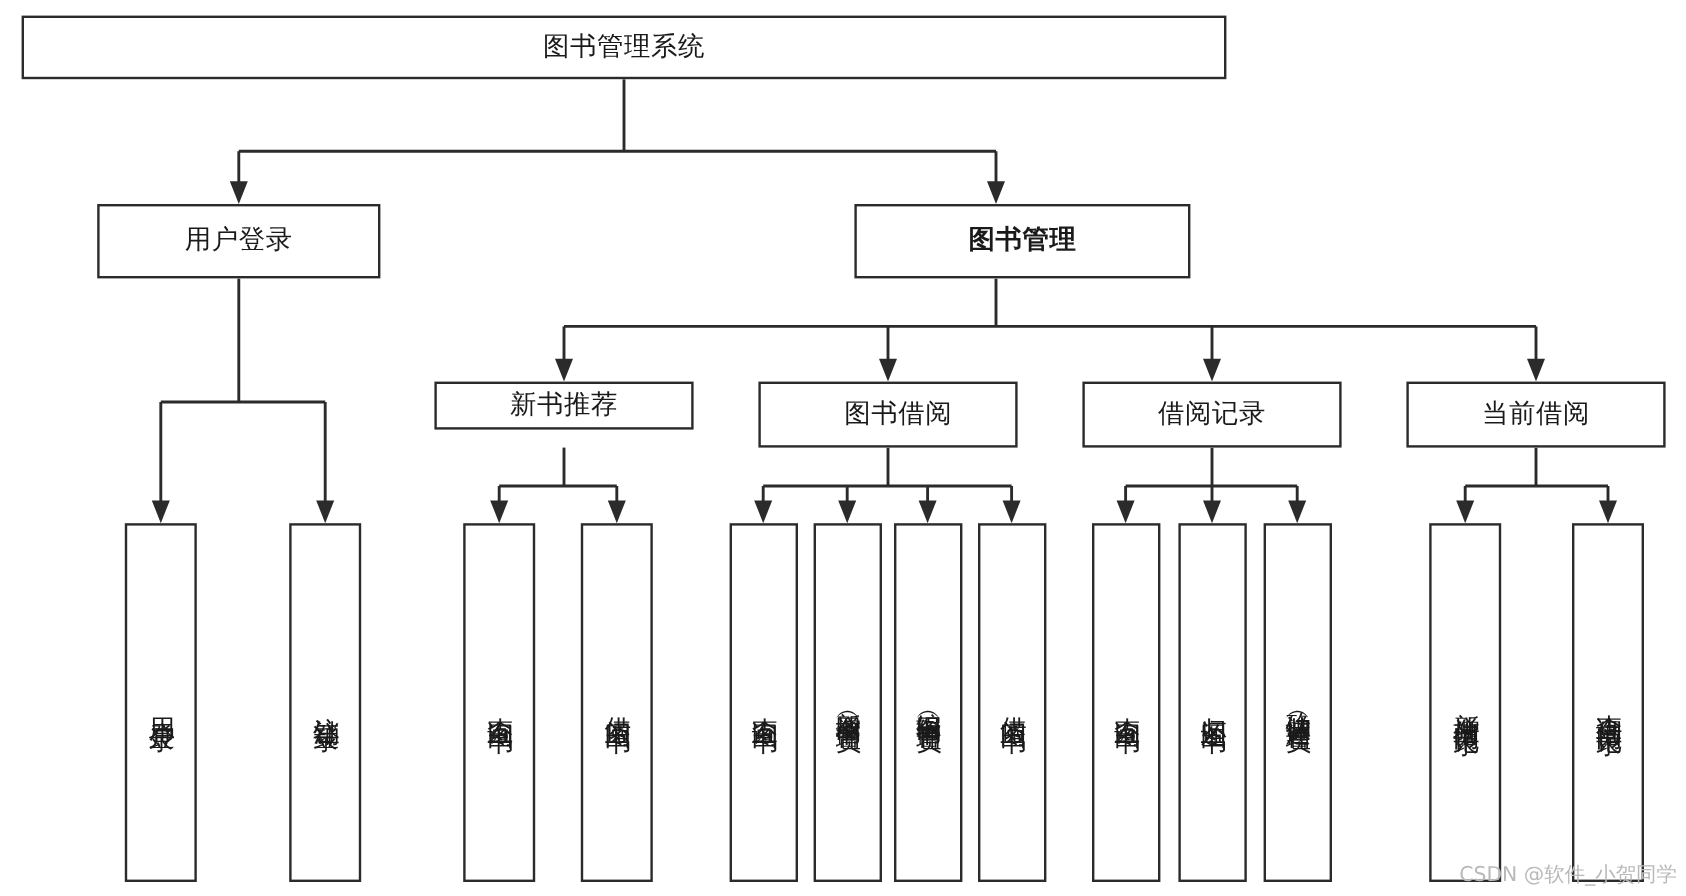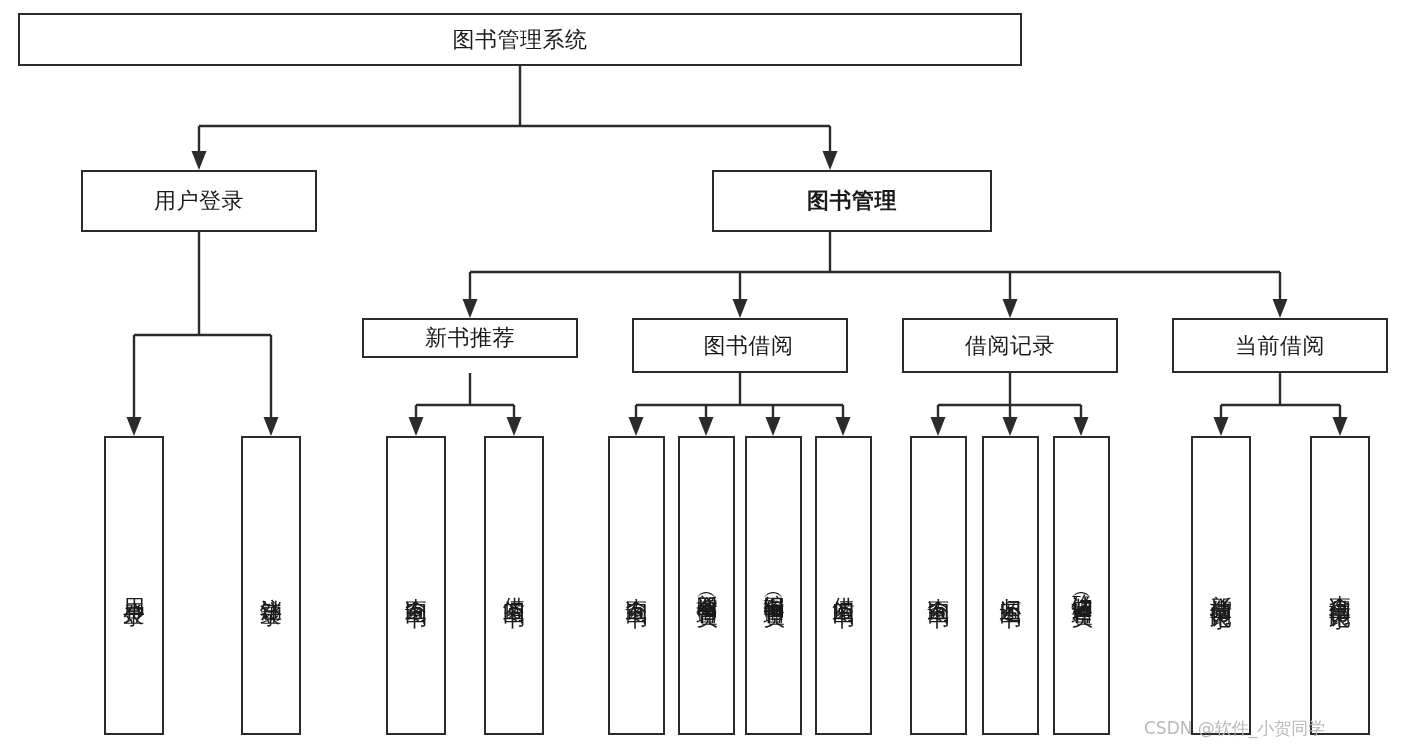--- a/index.html
+++ b/index.html
@@ -190,15 +190,15 @@
         <span class="label">确认归还（管理员）</span>
       </div>
       <div class="node v" style="left: 1191px; top: 436px; width: 60px; height: 299px;">
         <span class="label">新增借阅记录</span>
       </div>
       <div class="node v" style="left: 1310px; top: 436px; width: 60px; height: 299px;">
         <span class="label">查询借阅记录</span>
       </div>
     </div>
 
-  <div class="watermark" style="left: 1144px; top: 717px; color: rgb(185, 185, 185);">CSDN @软件_小贺同学</div>
+  <div class="watermark" style="left: 1216px; top: 717px; color: rgb(185, 185, 185);">CSDN @软件_小贺同学</div>
 
 </div>
 
 </body></html>

